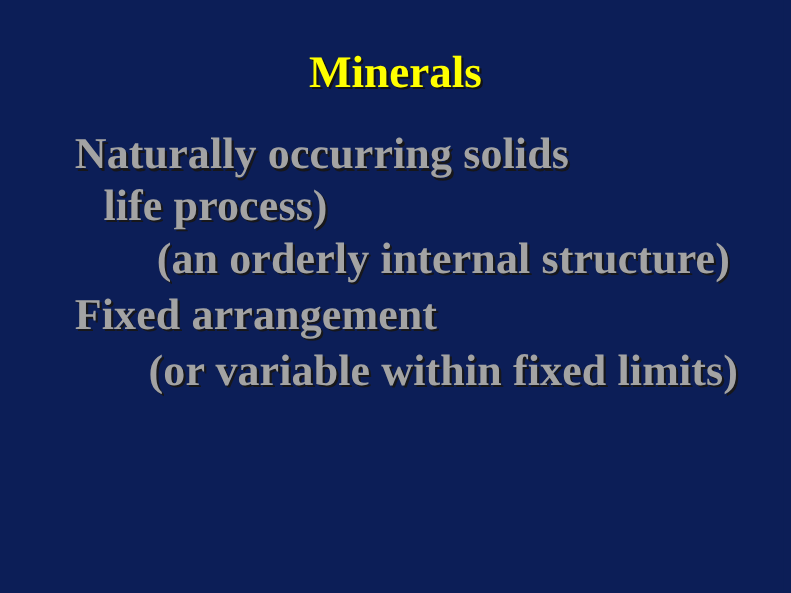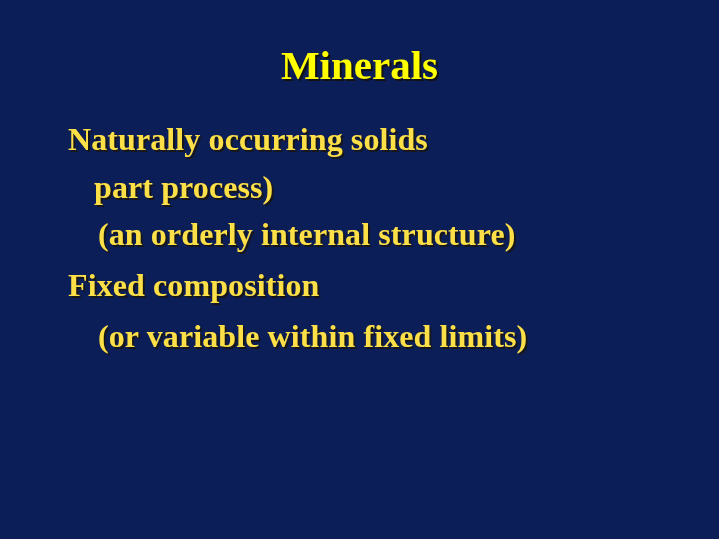--- a/index.html
+++ b/index.html
@@ -43,64 +43,65 @@
 
   
   #body-block {
     position: absolute;
     left: 68px;
     top: 114px;
     width: 640px;
   }
 
   .body-line {
-    color: #fde047;
-    font-size: 32px;
+    color: #a3a3a3;
+    font-size: 40px;
     font-weight: bold;
     line-height: 51px;
     white-space: nowrap;
     text-shadow: 2px 2px 0 #17171a;
     letter-spacing: 0.1px;
   }
 
   
   .body-line.level-0 {
     margin-left: 0px;
   }
 
   
   .body-line.level-1 {
     margin-left: 26px;
   }
 
   
   .body-line.level-2 {
     margin-left: 30px;
+    text-align: center;
   }
 
   
   .body-line.tight {
     line-height: 44px;
   }
 </style>
 </head>
 <body>
 
 <div id="slide">
 
   <div id="slide-title">Minerals</div>
 
   <div id="body-block">
 
     <div class="body-line level-0">Naturally occurring solids</div>
 
 
-    <div class="body-line level-1 tight">part process)</div>
+    <div class="body-line level-1 tight">life process)</div>
 
 
     <div class="body-line level-2">(an orderly internal structure)</div>
 
-    <div class="body-line level-0">Fixed composition</div>
+    <div class="body-line level-0">Fixed arrangement</div>
 
     <div class="body-line level-2">(or variable within fixed limits)</div>
 
   </div>
 </div>
 
 </body></html>

